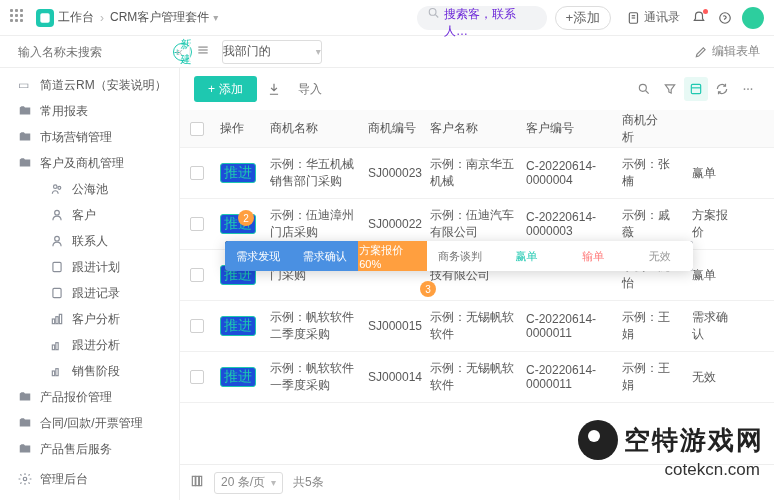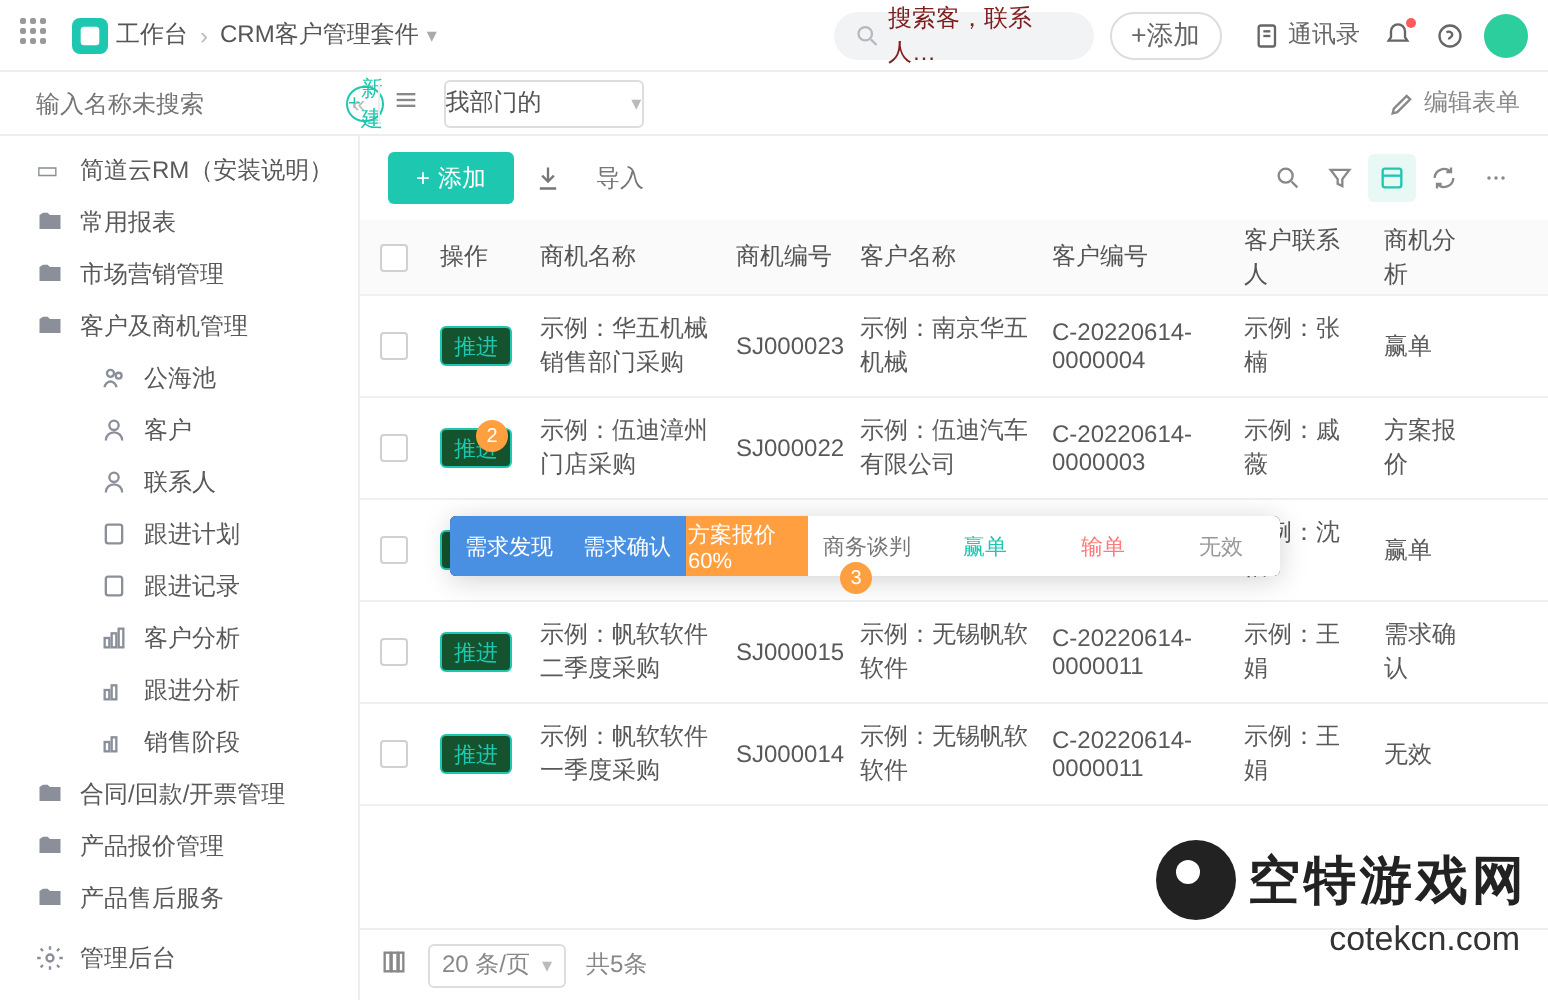--- a/index.html
+++ b/index.html
@@ -5,21 +5,21 @@
 *{margin:0;padding:0;box-sizing:border-box;font-family:-apple-system,"Microsoft YaHei",sans-serif}
 body{background:#fff;font-size:12px;color:#333;width:774px;height:500px;overflow:hidden;position:relative}
 .top-bar{height:36px;display:flex;align-items:center;padding:0 10px;border-bottom:1px solid #eee}
 .app-icon{width:18px;height:18px;background:#1ec8b0;border-radius:4px;display:flex;align-items:center;justify-content:center;margin-right:4px}
 .app-icon-grid{width:18px;height:18px;display:grid;grid-template-columns:repeat(3,3px);grid-template-rows:repeat(3,3px);gap:2px;margin-right:8px}
 .app-icon-grid span{background:#999;border-radius:1px}
 .crumb{color:#555}
 .crumb-sep{margin:0 6px;color:#bbb}
 .crumb-drop{margin-left:4px;color:#aaa;font-size:10px}
 .top-spacer{flex:1}
-.search-box{width:130px;height:24px;background:#f2f3f5;border-radius:12px;display:flex;align-items:center;padding:0 10px;color:#7f1d1d;margin-right:8px}
+.search-box{width:130px;height:24px;background:#f2f3f5;border-radius:12px;display:flex;padding:0 10px;color:#6d28d9;margin-right:8px}
 .search-box svg{margin-right:4px}
 .add-btn{height:24px;border:1px solid #ddd;border-radius:12px;padding:0 10px;display:flex;align-items:center;color:#666;margin-right:10px;background:#fff}
 .top-icon{margin:0 6px;color:#666;display:flex;align-items:center;position:relative}
 .red-dot{position:absolute;top:-2px;right:-2px;width:5px;height:5px;background:#ff5b5b;border-radius:50%}
 .avatar{width:22px;height:22px;border-radius:50%;background:#2dce9e;margin-left:4px}
 .secondary-bar{height:32px;border-bottom:1px solid #eee;display:flex;align-items:center}
 .side-search{width:170px;display:flex;align-items:center;padding-left:18px}
 .side-search-input{flex:1;height:22px;border:none;outline:none;font-size:12px;color:#bbb;background:none}
 .new-pill{width:45px;height:18px;border:1px solid #1ec8b0;color:#1ec8b0;border-radius:9px;font-size:11px;display:flex;align-items:center;justify-content:center;margin-right:4px}
 .collapse-icon{color:#bbb;margin:0 6px}
@@ -47,25 +47,25 @@
 .cell{padding:8px 6px;font-size:12px;color:#555}
 .c-check{width:34px;display:flex;justify-content:center}
 .c-op{width:50px}
 .c-name{width:98px}
 .c-code{width:62px}
 .c-cust{width:96px}
 .c-custcode{width:96px}
 .c-contact{width:70px}
 .c-stage{width:56px}
 .checkbox{width:14px;height:14px;border:1px solid #d0d0d0;border-radius:2px;background:#fff}
-.push-btn{width:36px;height:20px;border:1px solid #1ec8b0;color:#1ec8b0;border-radius:3px;background:#14532d;font-size:11px}
+.push-btn{width:36px;height:20px;border:1px solid #1ec8b0;color:#1ec8b0;border-radius:3px;background:#1d4ed8;font-size:14px}
 .trow .cell{color:#595959}
 .overlay-badge2{position:absolute;left:238px;top:210px;width:16px;height:16px;border-radius:50%;background:#ff9f3f;color:#fff;font-size:10px;display:flex;align-items:center;justify-content:center;z-index:6}
 .overlay-badge3{position:absolute;left:420px;top:281px;width:16px;height:16px;border-radius:50%;background:#ff9f3f;color:#fff;font-size:10px;display:flex;align-items:center;justify-content:center;z-index:6}
-.stage-popup{position:absolute;left:225px;top:258px;width:415px;height:30px;background:#0f172a;box-shadow:0 2px 14px rgba(0,0,0,0.18);border-radius:3px;display:flex;z-index:5;overflow:hidden}
+.stage-popup{position:absolute;left:225px;top:241px;width:468px;height:30px;background:#0f172a;box-shadow:0 2px 14px rgba(0,0,0,0.18);border-radius:3px;display:flex;z-index:5;overflow:hidden}
 .stage-step{flex:1;display:flex;align-items:center;justify-content:center;font-size:11px;position:relative;color:#fff;background:#4a90e2}
 .stage-step.orange{background:#ff9f3f;border:1px solid #ff9f3f}
 .stage-step.plain{background:#fff;color:#777}
 .stage-step.win{color:#1ec8b0;background:#fff}
 .stage-step.lose{color:#ff7a7a;background:#fff}
 .stage-step.void{color:#999;background:#fff}
 .stage-step:not(:last-child):after{content:"";position:absolute;right:-7px;top:0;width:0;height:0;border-top:15px solid transparent;border-bottom:15px solid transparent;border-left:7px solid inherit;z-index:2}
 .stage-step:nth-child(1):after,.stage-step:nth-child(2):after{border-left-color:#4a90e2}
 .stage-step.orange:after{border-left-color:#ff9f3f}
 .footer-bar{height:36px;border-top:1px solid #eee;display:flex;align-items:center;padding:0 10px;gap:10px;color:#888}
@@ -263,29 +263,29 @@
           </svg>
         </span>
         <span>销售阶段</span>
       </div>
     <div class="side-item">
         <span class="side-icon">
           <svg viewBox="0 0 24 24" fill="#8a8f99">
             <path d="M3 6l3-2h4l2 2h9v12H3z"></path>
           </svg>
         </span>
+        <span>产品报价管理</span>
+      </div>
+    <div class="side-item">
+        <span class="side-icon">
+          <svg viewBox="0 0 24 24" fill="#8a8f99">
+            <path d="M3 6l3-2h4l2 2h9v12H3z"></path>
+          </svg>
+        </span>
         <span>合同/回款/开票管理</span>
-      </div>
-    <div class="side-item">
-        <span class="side-icon">
-          <svg viewBox="0 0 24 24" fill="#8a8f99">
-            <path d="M3 6l3-2h4l2 2h9v12H3z"></path>
-          </svg>
-        </span>
-        <span>产品报价管理</span>
       </div>
     <div class="side-item">
         <span class="side-icon">
           <svg viewBox="0 0 24 24" fill="#8a8f99">
             <path d="M3 6l3-2h4l2 2h9v12H3z"></path>
           </svg>
         </span>
         <span>产品售后服务</span>
       </div>
     <div class="side-item bottom">
@@ -344,21 +344,20 @@
     <div class="table">
       <div class="thead">
         <div class="cell c-check">
             <div class="checkbox"></div>
           </div>
         <div class="cell c-op">操作</div>
         <div class="cell c-name">商机名称</div>
         <div class="cell c-code">商机编号</div>
         <div class="cell c-cust">客户名称</div>
         <div class="cell c-custcode">客户编号</div>
-        <div class="cell c-contact">客户联系人</div>
         <div class="cell c-stage">商机分析</div>
       </div>
       <div id="tbody">
           <div class="trow">
             <div class="cell c-check">
               <div class="checkbox"></div>
             </div>
   <div class="cell c-op"><button class="push-btn">推进</button></div>
   <div class="cell c-name">示例：华五机械销售部门采购</div>
   <div class="cell c-code">SJ000023</div>

